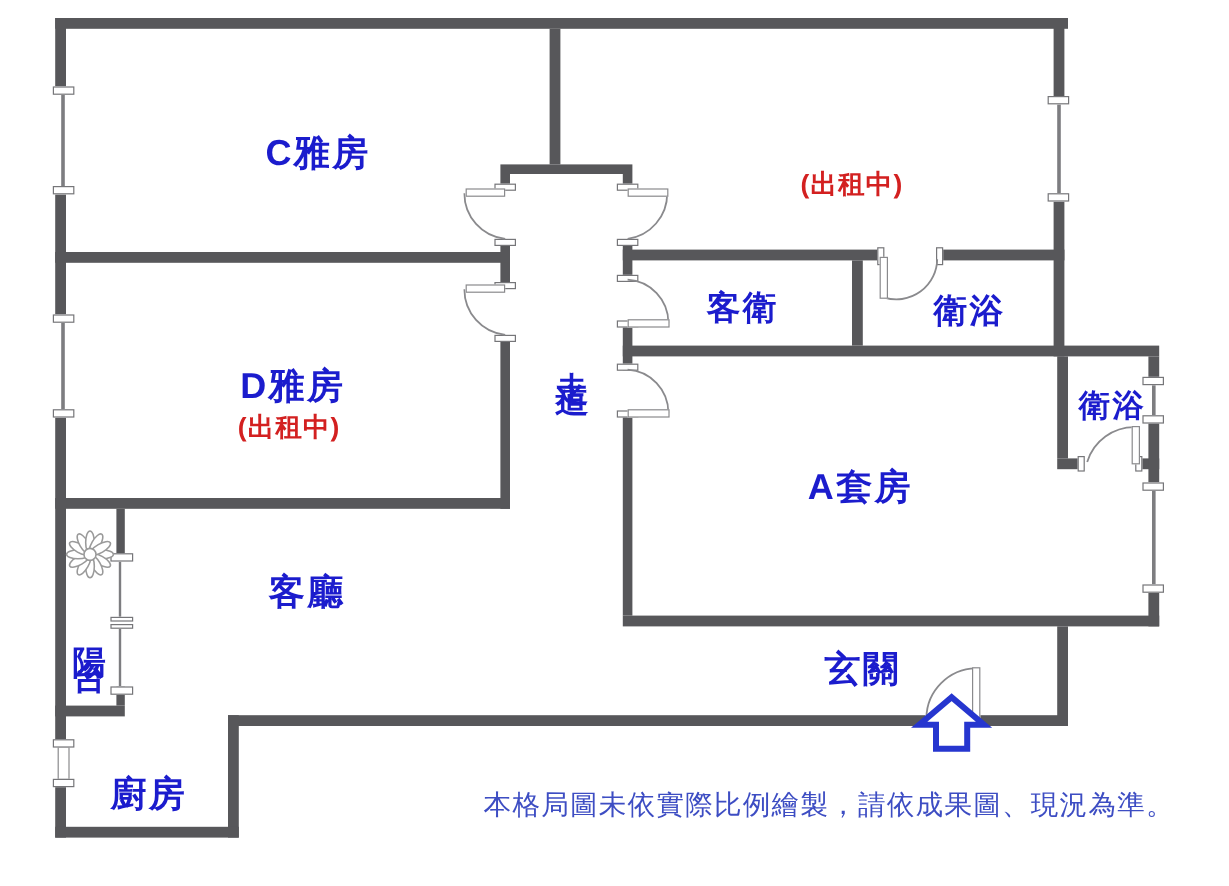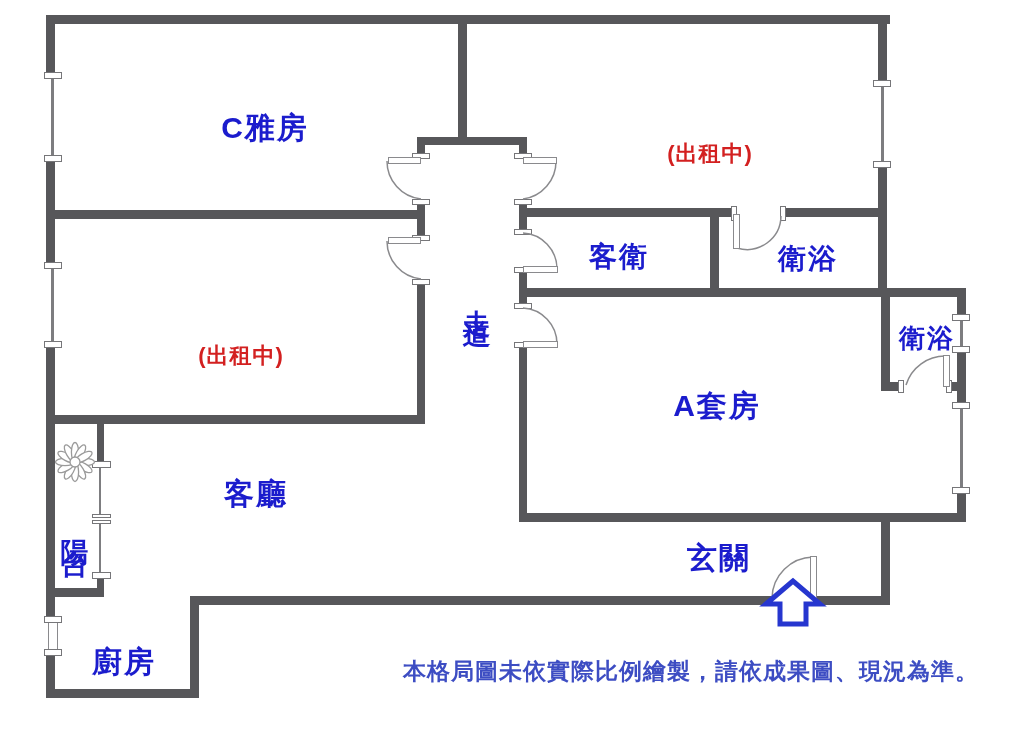--- a/index.html
+++ b/index.html
@@ -16,21 +16,21 @@
   .lbl{
     position:absolute;transform:translate(-50%,-50%);
     color:#1b1ccd;font-weight:bold;white-space:nowrap;letter-spacing:2px;
   }
   .lbl.red{color:#d32020;font-weight:bold;letter-spacing:1px;}
   .lbl.vert{
     writing-mode:vertical-rl;text-orientation:upright;letter-spacing:10px;white-space:nowrap;
   }
   .f30{font-size:30px;} .f28{font-size:28px;} .f26{font-size:26px;} .f22{font-size:22px;}
   #disclaimer{
-    position:absolute;transform:translate(-50%,-50%);color:#3d4dc3;font-weight:bold;
+    position:absolute;transform:translate(-50%,-50%);color:#3d4dc3;font-weight:normal;
     font-size:23px;letter-spacing:1px;white-space:nowrap;
   }
   svg{position:absolute;left:0;top:0;}
 </style>
 </head>
 <body>
 
 <div id="plan">
 
   <div class="room-area" style="left:55px;top:24px;width:403px;height:186px;"></div>
@@ -162,20 +162,21 @@
       <circle cx="75" cy="462" r="5"></circle>
     </g>
   </svg>
 
   <svg width="1024" height="738" viewBox="0 0 1024 738">
     <polygon points="793,581 766,604 780,604 780,624 806,624 806,604 820,604" fill="#ffffff" stroke="#2636cf" stroke-width="5" stroke-linejoin="miter"></polygon>
   </svg>
 
   <div class="lbl f30" style="left:240px;top:128px;margin-left:25px;">C雅房</div>
   <div class="lbl red f22" style="left:710px;top:154px;">(出租中)</div>
+  <div class="lbl f30" style="left:244px;top:322px;">D雅房</div>
   <div class="lbl red f22" style="left:241px;top:356px;">(出租中)</div>
   <div class="lbl vert f28" style="left:476px;top:297px;">走道</div>
   <div class="lbl f28" style="left:619px;top:257px;">客衛</div>
   <div class="lbl f28" style="left:808px;top:259px;">衛浴</div>
   <div class="lbl f26" style="left:927px;top:338px;">衛浴</div>
   <div class="lbl f30" style="left:717px;top:406px;text-align:center;">A套房</div>
   <div class="lbl f30" style="left:256px;top:494px;">客廳</div>
   <div class="lbl vert f28" style="left:74px;top:527px;">陽台</div>
   <div class="lbl f30" style="left:719px;top:558px;">玄關</div>
   <div class="lbl f30" style="left:124px;top:662px;">廚房</div>

